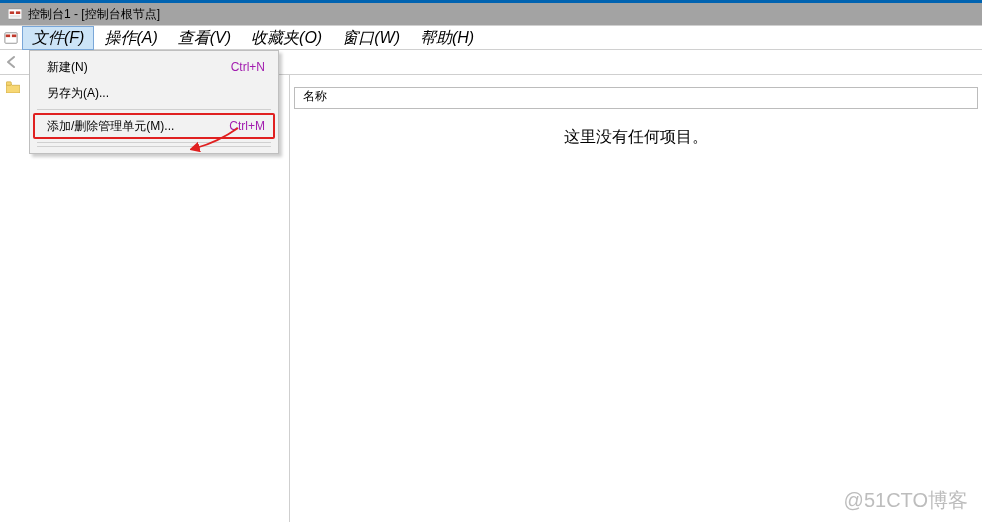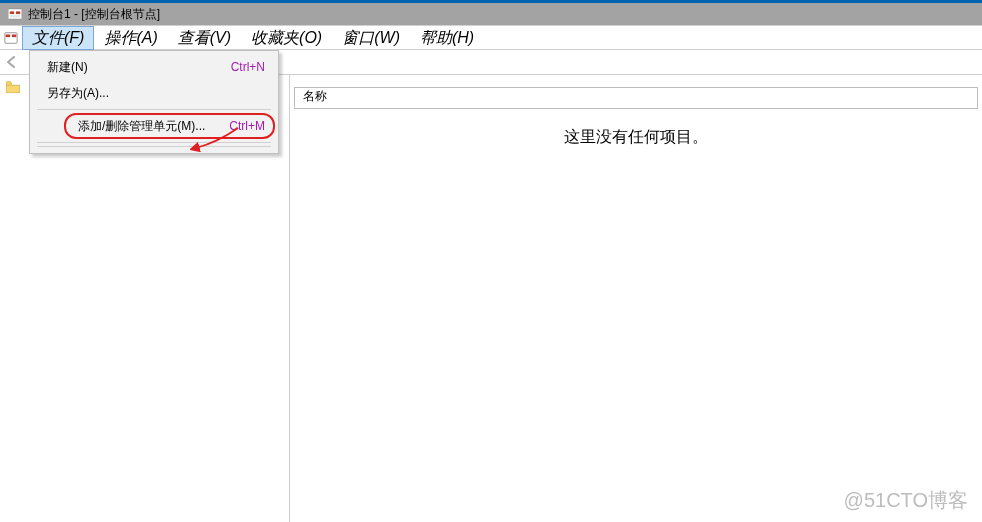--- a/index.html
+++ b/index.html
@@ -33,21 +33,21 @@
   .list-header { position: absolute; top: 12px; left: 4px; right: 4px; height: 22px; border-top: 1px solid #bcbcbc; border-left: 1px solid #bcbcbc; border-right: 1px solid #bcbcbc; border-bottom: 1px solid #bcbcbc; background: #fff; display: flex; padding: 0 8px; font-size: 12px; }
   .empty-msg { position: absolute; top: 52px; left: 0; right: 0; text-align: center; font-size: 16px; color: #000; }
 
   
   .dropdown { position: absolute; top: 50px; left: 29px; width: 250px; background: #f2f2f2; border: 1px solid #bfbfbf; box-shadow: 3px 3px 3px rgba(0,0,0,0.2); padding: 3px; z-index: 10; }
   .dropdown .item { display: flex; justify-content: space-between; align-items: center; padding: 4px 10px 4px 14px; font-size: 12px; line-height: 18px; cursor: default; }
   .dropdown .item .lbl { white-space: nowrap; }
   .dropdown .item .accel { color: #a21caf; padding-left: 20px; }
   .dropdown .sep { height: 1px; margin: 3px 4px; background: #d0d0d0; }
   .dropdown .disabled { color: #9e9e9e; }
-  .dropdown .highlight { border: 2px solid #e02020; border-radius: 12px; padding: 2px 8px 2px 12px; margin-left: 31px; }
+  .dropdown .highlight { border: 2px solid #e02020; border-radius: 2px; padding: 2px 8px 2px 12px; }
 
   
   .callout-arrow { position: absolute; top: 124px; left: 190px; width: 50px; height: 30px; z-index: 11; pointer-events: none; }
 
   .watermark { position: absolute; right: 14px; bottom: 8px; color: #bdbdbd; font-size: 20px; }
 
   
   .icon { display: inline-block; }
 </style>
 </head>

